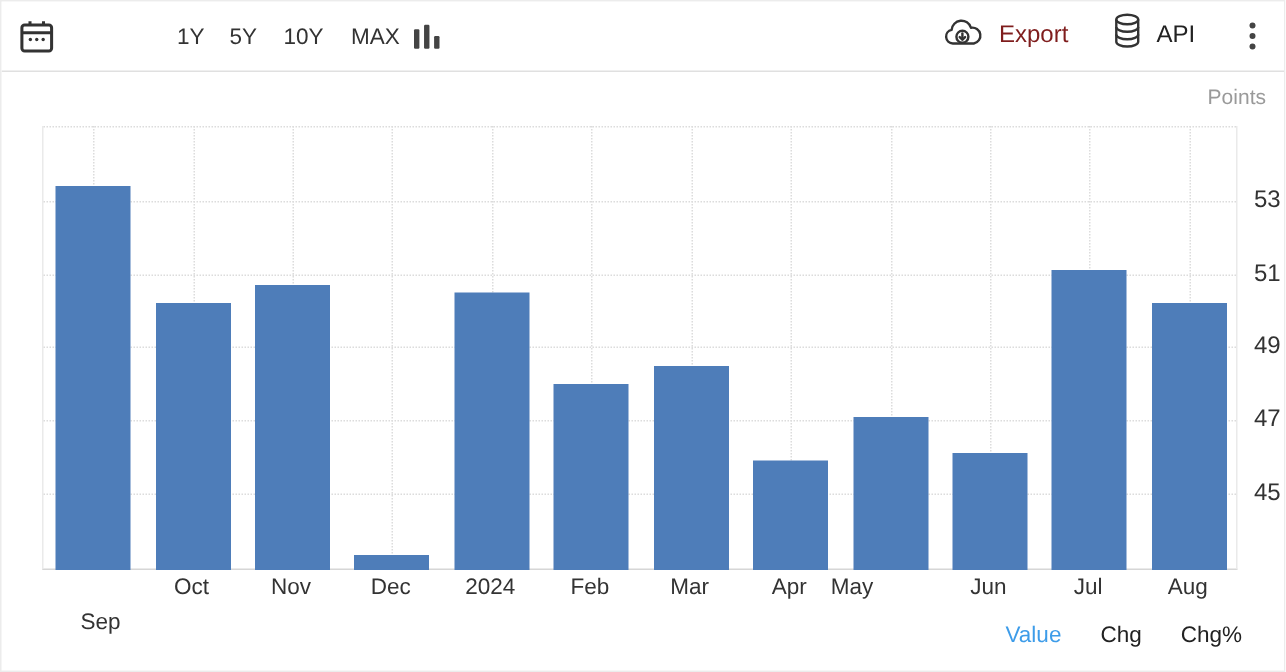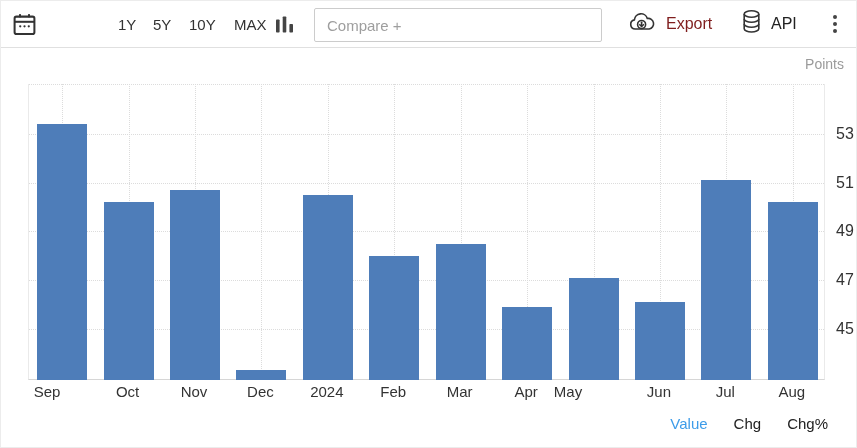--- a/index.html
+++ b/index.html
@@ -80,21 +80,20 @@
     <button class="tb-item icon-btn btn-charttype">
       <span>
         <svg width="23" height="23" viewBox="0 0 23 23">
           <rect x="3" y="6.5" width="3.6" height="13" rx="0.8" fill="#444"></rect>
           <rect x="9.7" y="3.5" width="3.6" height="16" rx="0.8" fill="#444"></rect>
           <rect x="16.4" y="11" width="3.6" height="8.5" rx="0.8" fill="#444"></rect>
         </svg>
       </span>
     </button>
 
-    <input class="compare-input" type="text" placeholder="Compare +" style="">
 
     <button class="tb-item btn-export">
       <span>
         <svg width="30" height="22" viewBox="0 0 30 21" fill="none" stroke="#333" stroke-width="1.6" stroke-linejoin="round" stroke-linecap="round">
           <path d="M8.2 17.5 a4.6 4.6 0 0 1 -0.8 -9.1 A6.6 6.6 0 0 1 20.3 7 a4.9 4.9 0 0 1 1.9 10.5 z"></path>
           <circle cx="14.6" cy="13" r="4" fill="#fff"></circle>
           <line x1="14.6" y1="10.8" x2="14.6" y2="14.6"></line>
           <path d="M12.8 13.2 L14.6 15 L16.4 13.2" fill="none"></path>
         </svg>
       </span>
@@ -156,21 +155,21 @@
       <div class="bar" title="Aug: 50.2" style="left: 738.792px; top: 118.156px; height: 177.844px; background: rgb(78, 125, 185);"></div>
     </div>
   <div id="yticks">
       <div class="ytick" style="top: 318.84px;">45</div>
       <div class="ytick" style="top: 270.115px;">47</div>
       <div class="ytick" style="top: 221.391px;">49</div>
       <div class="ytick" style="top: 172.667px;">51</div>
       <div class="ytick" style="top: 123.942px;">53</div>
     </div>
   <div id="xlabels">
-      <div class="xlabel" style="left: 13px;">Sep</div>
+      <div class="xlabel" style="left: 33px; margin-top: 23px;">Sep</div>
       <div class="xlabel" style="left: 93.625px;">Oct</div>
       <div class="xlabel" style="left: 160.042px;">Nov</div>
       <div class="xlabel" style="left: 226.458px;">Dec</div>
       <div class="xlabel" style="left: 292.875px;">2024</div>
       <div class="xlabel" style="left: 359.292px;">Feb</div>
       <div class="xlabel" style="left: 425.708px;">Mar</div>
       <div class="xlabel" style="left: 492.125px;">Apr</div>
       <div class="xlabel" style="left: 534px;">May</div>
       <div class="xlabel" style="left: 624.958px;">Jun</div>
       <div class="xlabel" style="left: 691.375px;">Jul</div>

